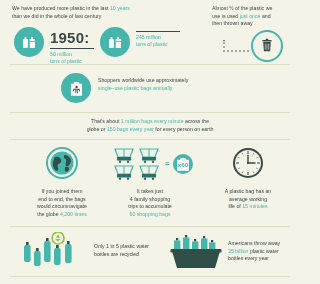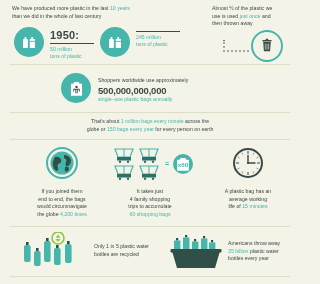--- a/index.html
+++ b/index.html
@@ -41,21 +41,21 @@
   }
 
   
   #s1-text { position: absolute; left: 12px; top: 5px; width: 150px; }
   #s1-right-text { position: absolute; left: 212px; top: 5px; width: 84px; }
 
   #circ-1950 { left: 14px; top: 27px; width: 30px; height: 30px; }
   #circ-2008 { left: 100px; top: 27px; width: 30px; height: 30px; }
 
   .year-block { position: absolute; }
-  .year-label { font-size: 11px; font-weight: bold; color: #3c4a47; letter-spacing: .2px; }
+  .year-label { font-size: 15px; font-weight: bold; color: #3c4a47; letter-spacing: .2px; }
   .year-rule { height: 1.3px; background: #3c4a47; margin: 1.5px 0 2px 0; }
   .year-sub { font-size: 5.2px; color: #46b5ab; line-height: 1.4; }
 
   #year-1950 { left: 50px; top: 29px; width: 44px; }
   #year-2008 { left: 136px; top: 29px; width: 44px; }
 
   #circ-trash { left: 251px; top: 30px; width: 32px; height: 32px; }
   #dots-arrow {
     position: absolute; left: 222px; top: 40px; width: 32px; height: 14px;
   }
@@ -176,21 +176,20 @@
         <path d="M9 12.3 h6 v1.3 h-6 z"></path>
         <path d="M10.6 13.4 h1.1 v4.6 h-1.1 z"></path>
         <path d="M12.4 13.4 h1.1 v4.6 h-1.1 z"></path>
         <path d="M8.4 12.3 l1.2 0 l-1.1 3.4 l-1.1-0.3 z"></path>
         <path d="M15.6 12.3 l-1.2 0 l1.1 3.4 l1.1-0.3 z"></path>
       </g>
     </svg>
   </div>
   <div id="s2-text">
     <div class="txt">Shoppers worldwide use approximately</div>
-    <div class="big-number">500,000,000,000</div>
     <div class="txt accent">single–use plastic bags annually</div>
   </div>
 
   <div class="divider" style="left:10px; top:112px; width:280px;"></div>
 
   <div id="s3-text" class="txt">
     <span>That's about </span><span class="accent">1 million bags every minute</span><span> across the</span><br>
     <span>globe or </span><span class="accent">150 bags every year</span><span> for every person on earth</span>
   </div>
 

